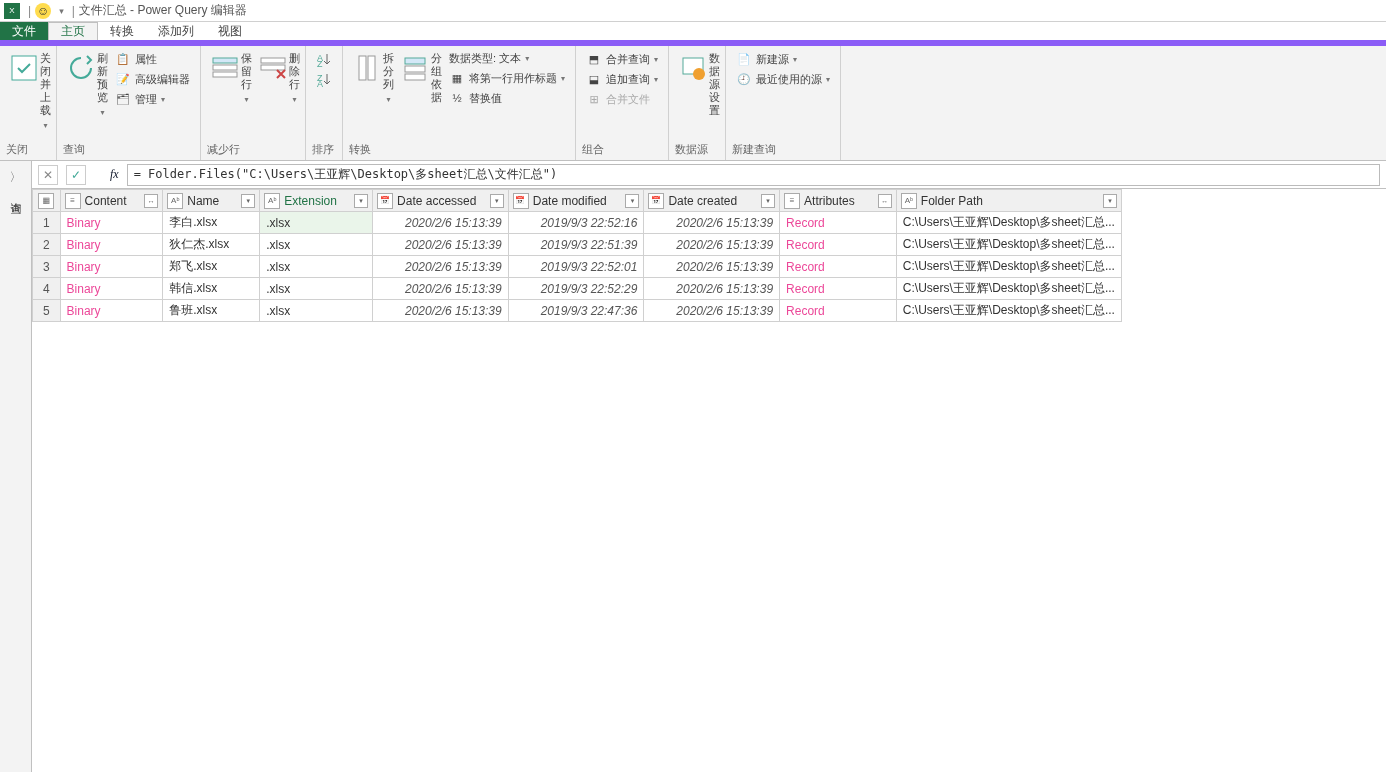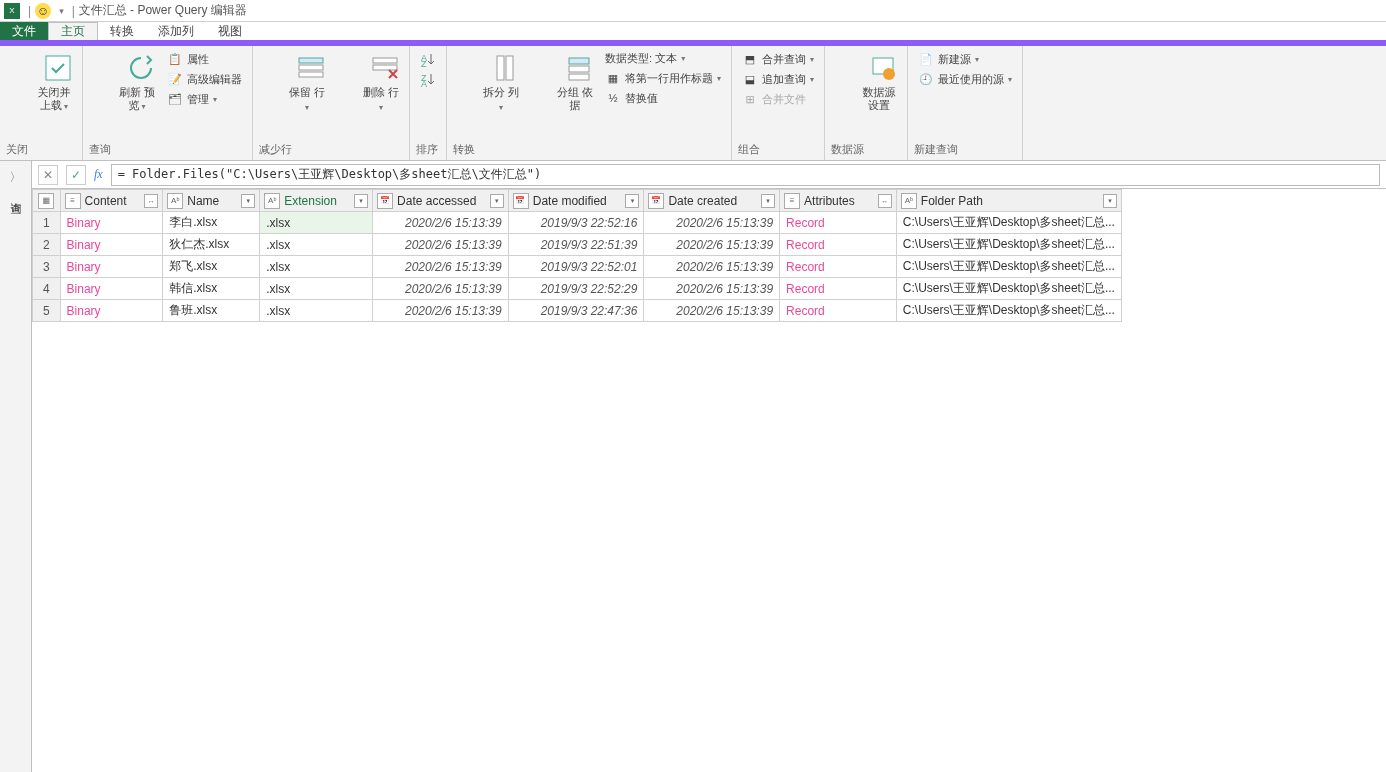--- a/index.html
+++ b/index.html
@@ -16,39 +16,39 @@
 .ribbon-tabs { height: 24px; background: #fff; display: flex; align-items: stretch; border-bottom: 6px solid #8b5cf6; }
 .ribbon-tab { padding: 0 12px; display: flex; align-items: center; cursor: pointer; color: #444; }
 .ribbon-tab.file { background: #217346; color: #fff; }
 .ribbon-tab.active { background: #f3f3f3; border: 1px solid #c0c0c0; border-bottom: none; color: #217346; }
 
 
 .ribbon { height: 115px; background: #f3f3f3; border-bottom: 1px solid #c0c0c0; display: flex; }
 .ribbon-group { border-right: 1px solid #d0d0d0; display: flex; flex-direction: column; padding: 4px 6px 0 6px; }
 .ribbon-group .label { text-align: left; color: #666; font-size: 11px; padding: 3px 0; }
 .ribbon-group .controls { flex: 1; display: flex; align-items: flex-start; gap: 4px; }
-.big-btn { display: flex; flex-direction: column; align-items: flex-end; width: 44px; cursor: pointer; padding: 2px; margin-left: 26px; }
+.big-btn { display: flex; flex-direction: row; align-items: flex-start; width: 44px; cursor: pointer; padding: 2px; }
 .big-btn .ico { width: 32px; height: 32px; margin-bottom: 2px; display:flex; align-items:center; justify-content:center; }
 .big-btn .txt { font-size: 11px; text-align: center; line-height: 13px; color: #444; }
 .small-col { display: flex; flex-direction: column; gap: 2px; }
 .small-btn { display: flex; align-items: center; gap: 4px; cursor: pointer; padding: 1px 4px; font-size: 11px; color: #444; white-space: nowrap; }
 .small-btn .si { width: 16px; height: 16px; display:flex;align-items:center;justify-content:center; }
 .small-btn.disabled { color: #aaa; }
 .drop::after { content: " ▾"; font-size: 8px; color: #777; }
 
 
 .content-wrap { display: flex; height: calc(772px - 22px - 24px - 115px); }
 .sidebar-toggle { width: 32px; border-right: 1px solid #c0c0c0; display: flex; flex-direction: column; align-items: center; padding-top: 8px; gap: 8px; background:#f3f3f3;}
 .sidebar-toggle .chev { cursor: pointer; color: #666; }
 .sidebar-toggle .vtext { writing-mode: vertical-rl; color: #444; font-size:11px; }
 
 .main { flex: 1; display: flex; flex-direction: column; }
 .fx-bar { height: 28px; border-bottom: 1px solid #c0c0c0; display: flex; align-items: center; padding: 0 6px; gap: 8px; }
 .fx-bar .fx-btn { width: 20px; height: 20px; border: 1px solid #ccc; display:flex;align-items:center;justify-content:center; cursor:pointer; color:#888;}
-.fx-bar .fx-icon { font-style: italic; color: #3b82f6; font-family: Georgia, serif; }
+.fx-bar .fx-icon { font-style: italic; color: #0f172a; font-family: Georgia, serif; margin-left: 16px; }
 .fx-input { flex: 1; border: 1px solid #bbb; height: 22px; padding: 0 6px; font-size: 12px; color: #333; font-family: Consolas, monospace; }
 
 
 .grid { flex: 1; overflow: auto; }
 table.data { border-collapse: collapse; width: 1090px; }
 table.data th { background: #f0f0f0; border: 1px solid #d0d0d0; padding: 0; font-weight: normal; text-align: left; height: 22px; position: relative; }
 table.data th .hwrap { display: flex; align-items: center; height: 100%; padding: 0 4px; gap: 4px; }
 table.data th .type-ico { width: 16px; height: 16px; border: 1px solid #aaa; display:flex;align-items:center;justify-content:center;font-size:8px;color:#666;background:#fff;}
 table.data th .filter { margin-left: auto; width: 14px; height: 14px; border: 1px solid #aaa; display:flex;align-items:center;justify-content:center;font-size:7px;color:#666;background:#fff;cursor:pointer;}
 table.data td { border: 1px solid #d0d0d0; padding: 2px 6px; height: 20px; white-space: nowrap; }

